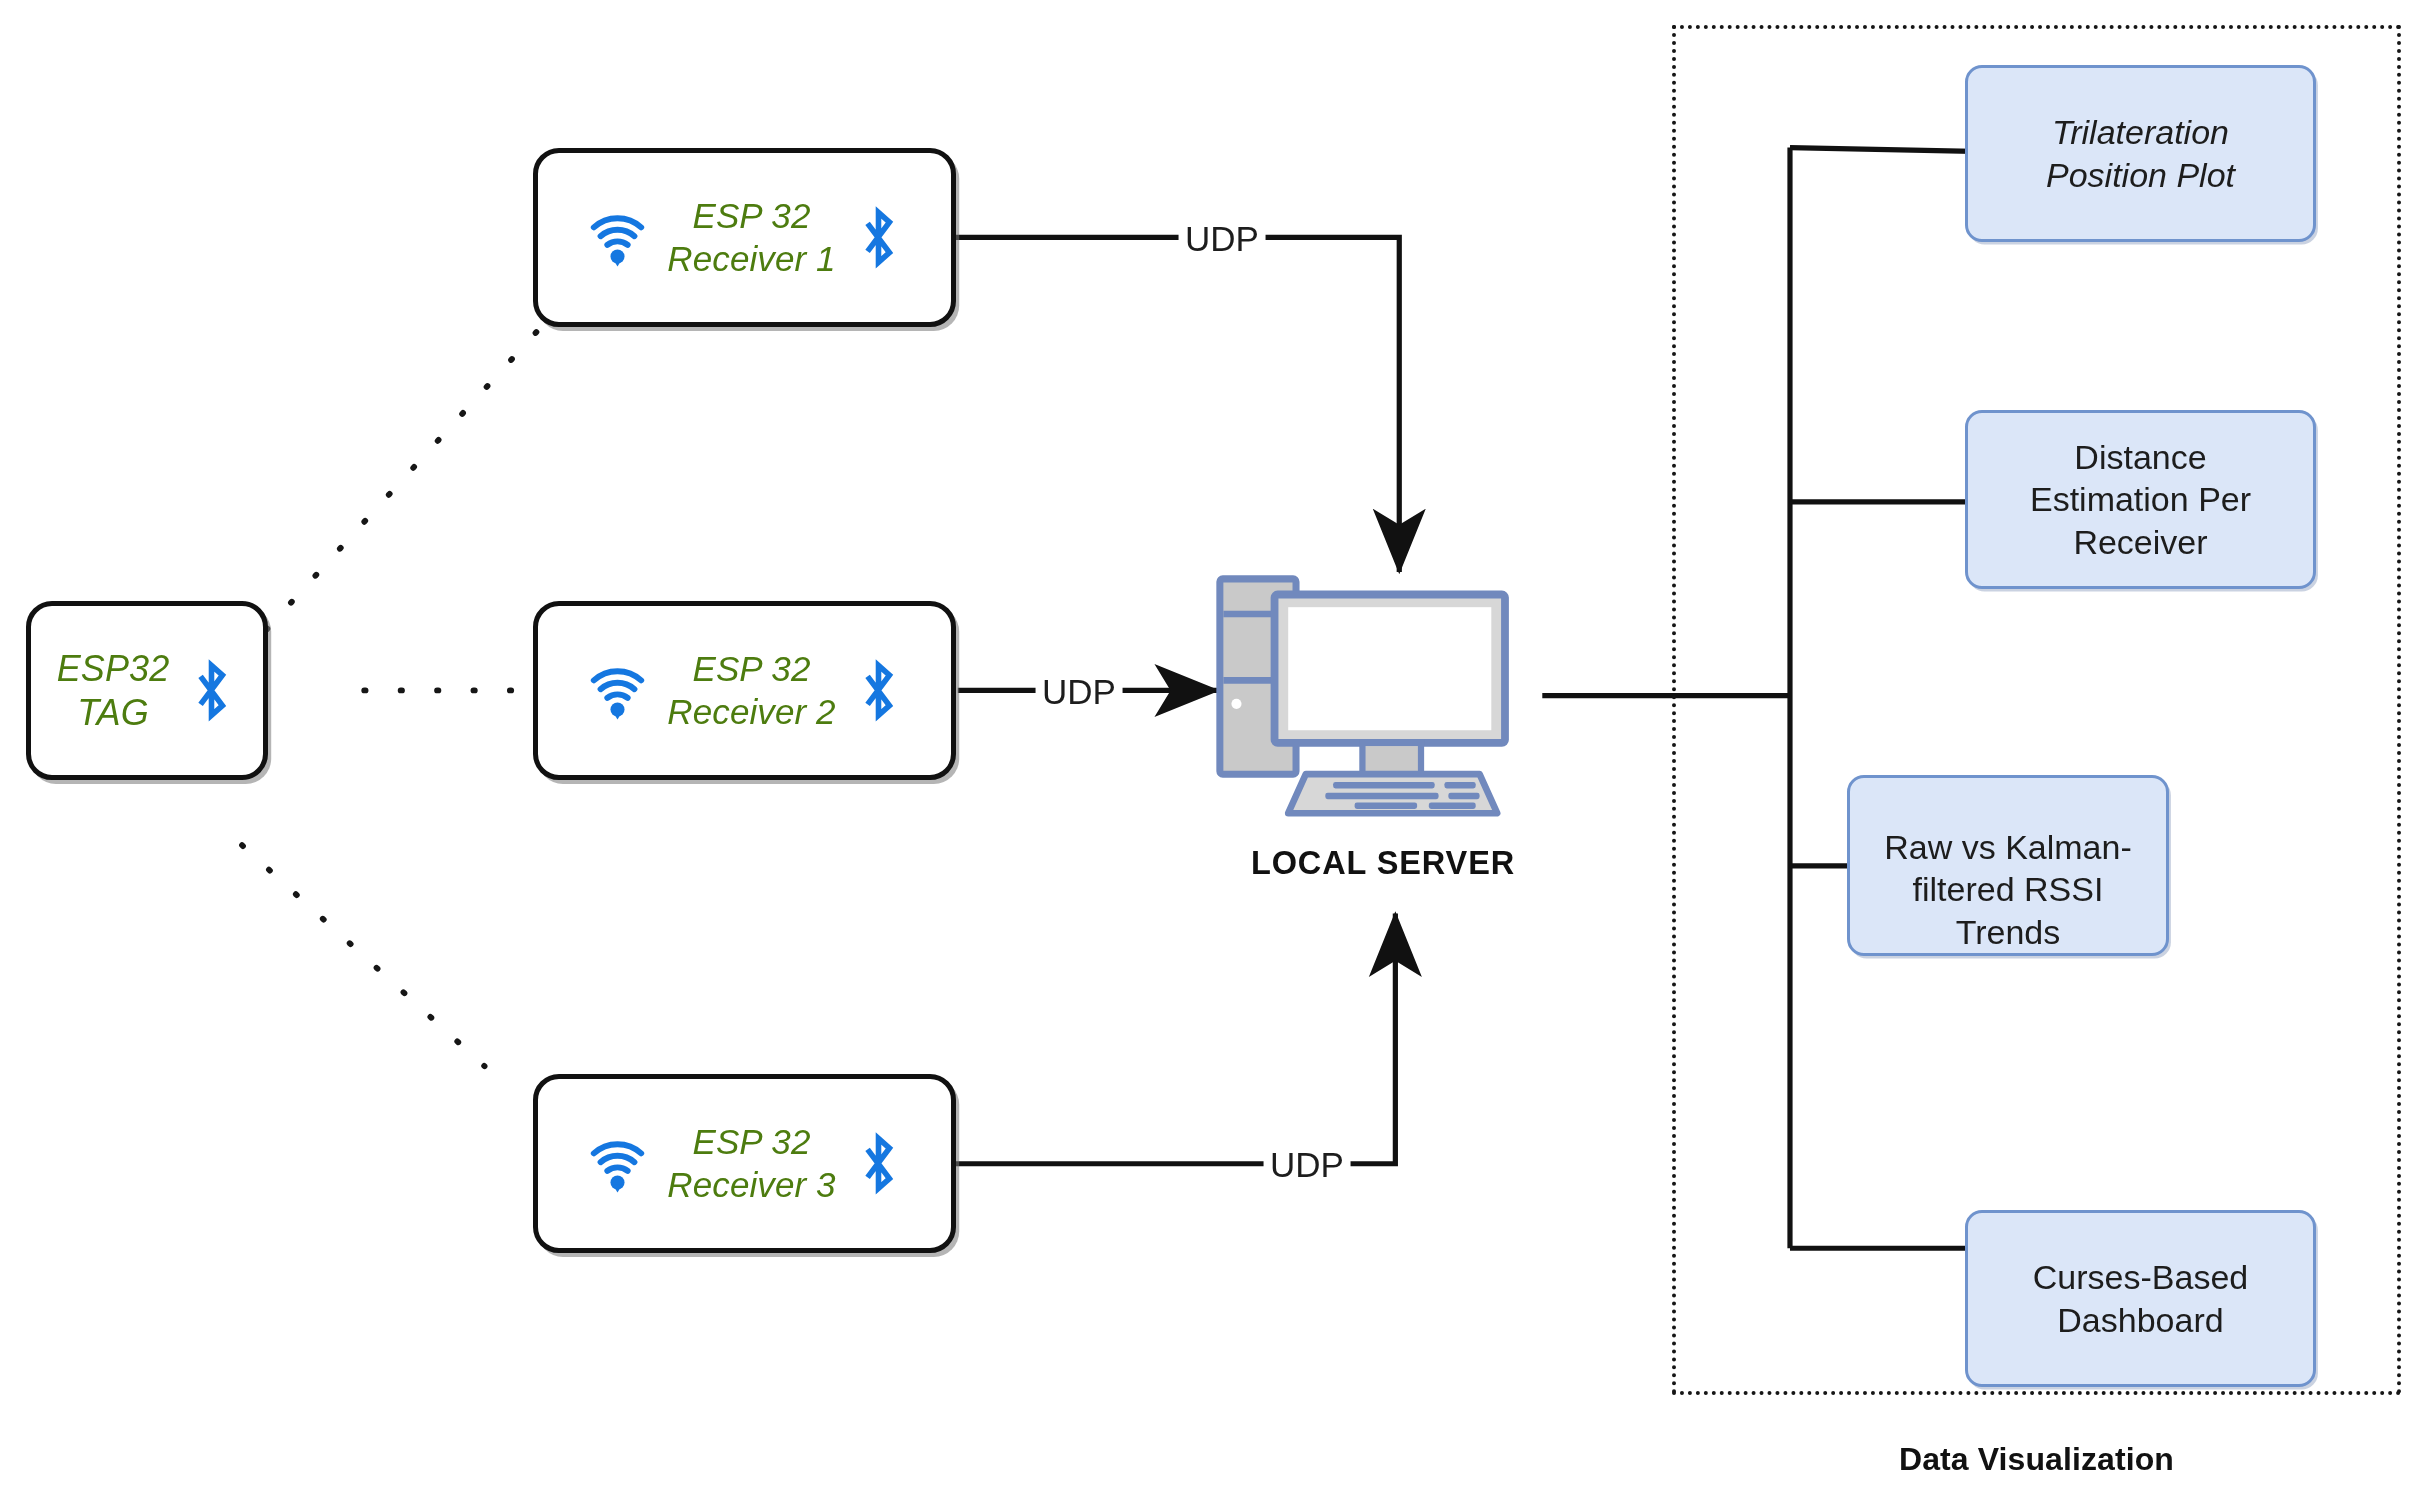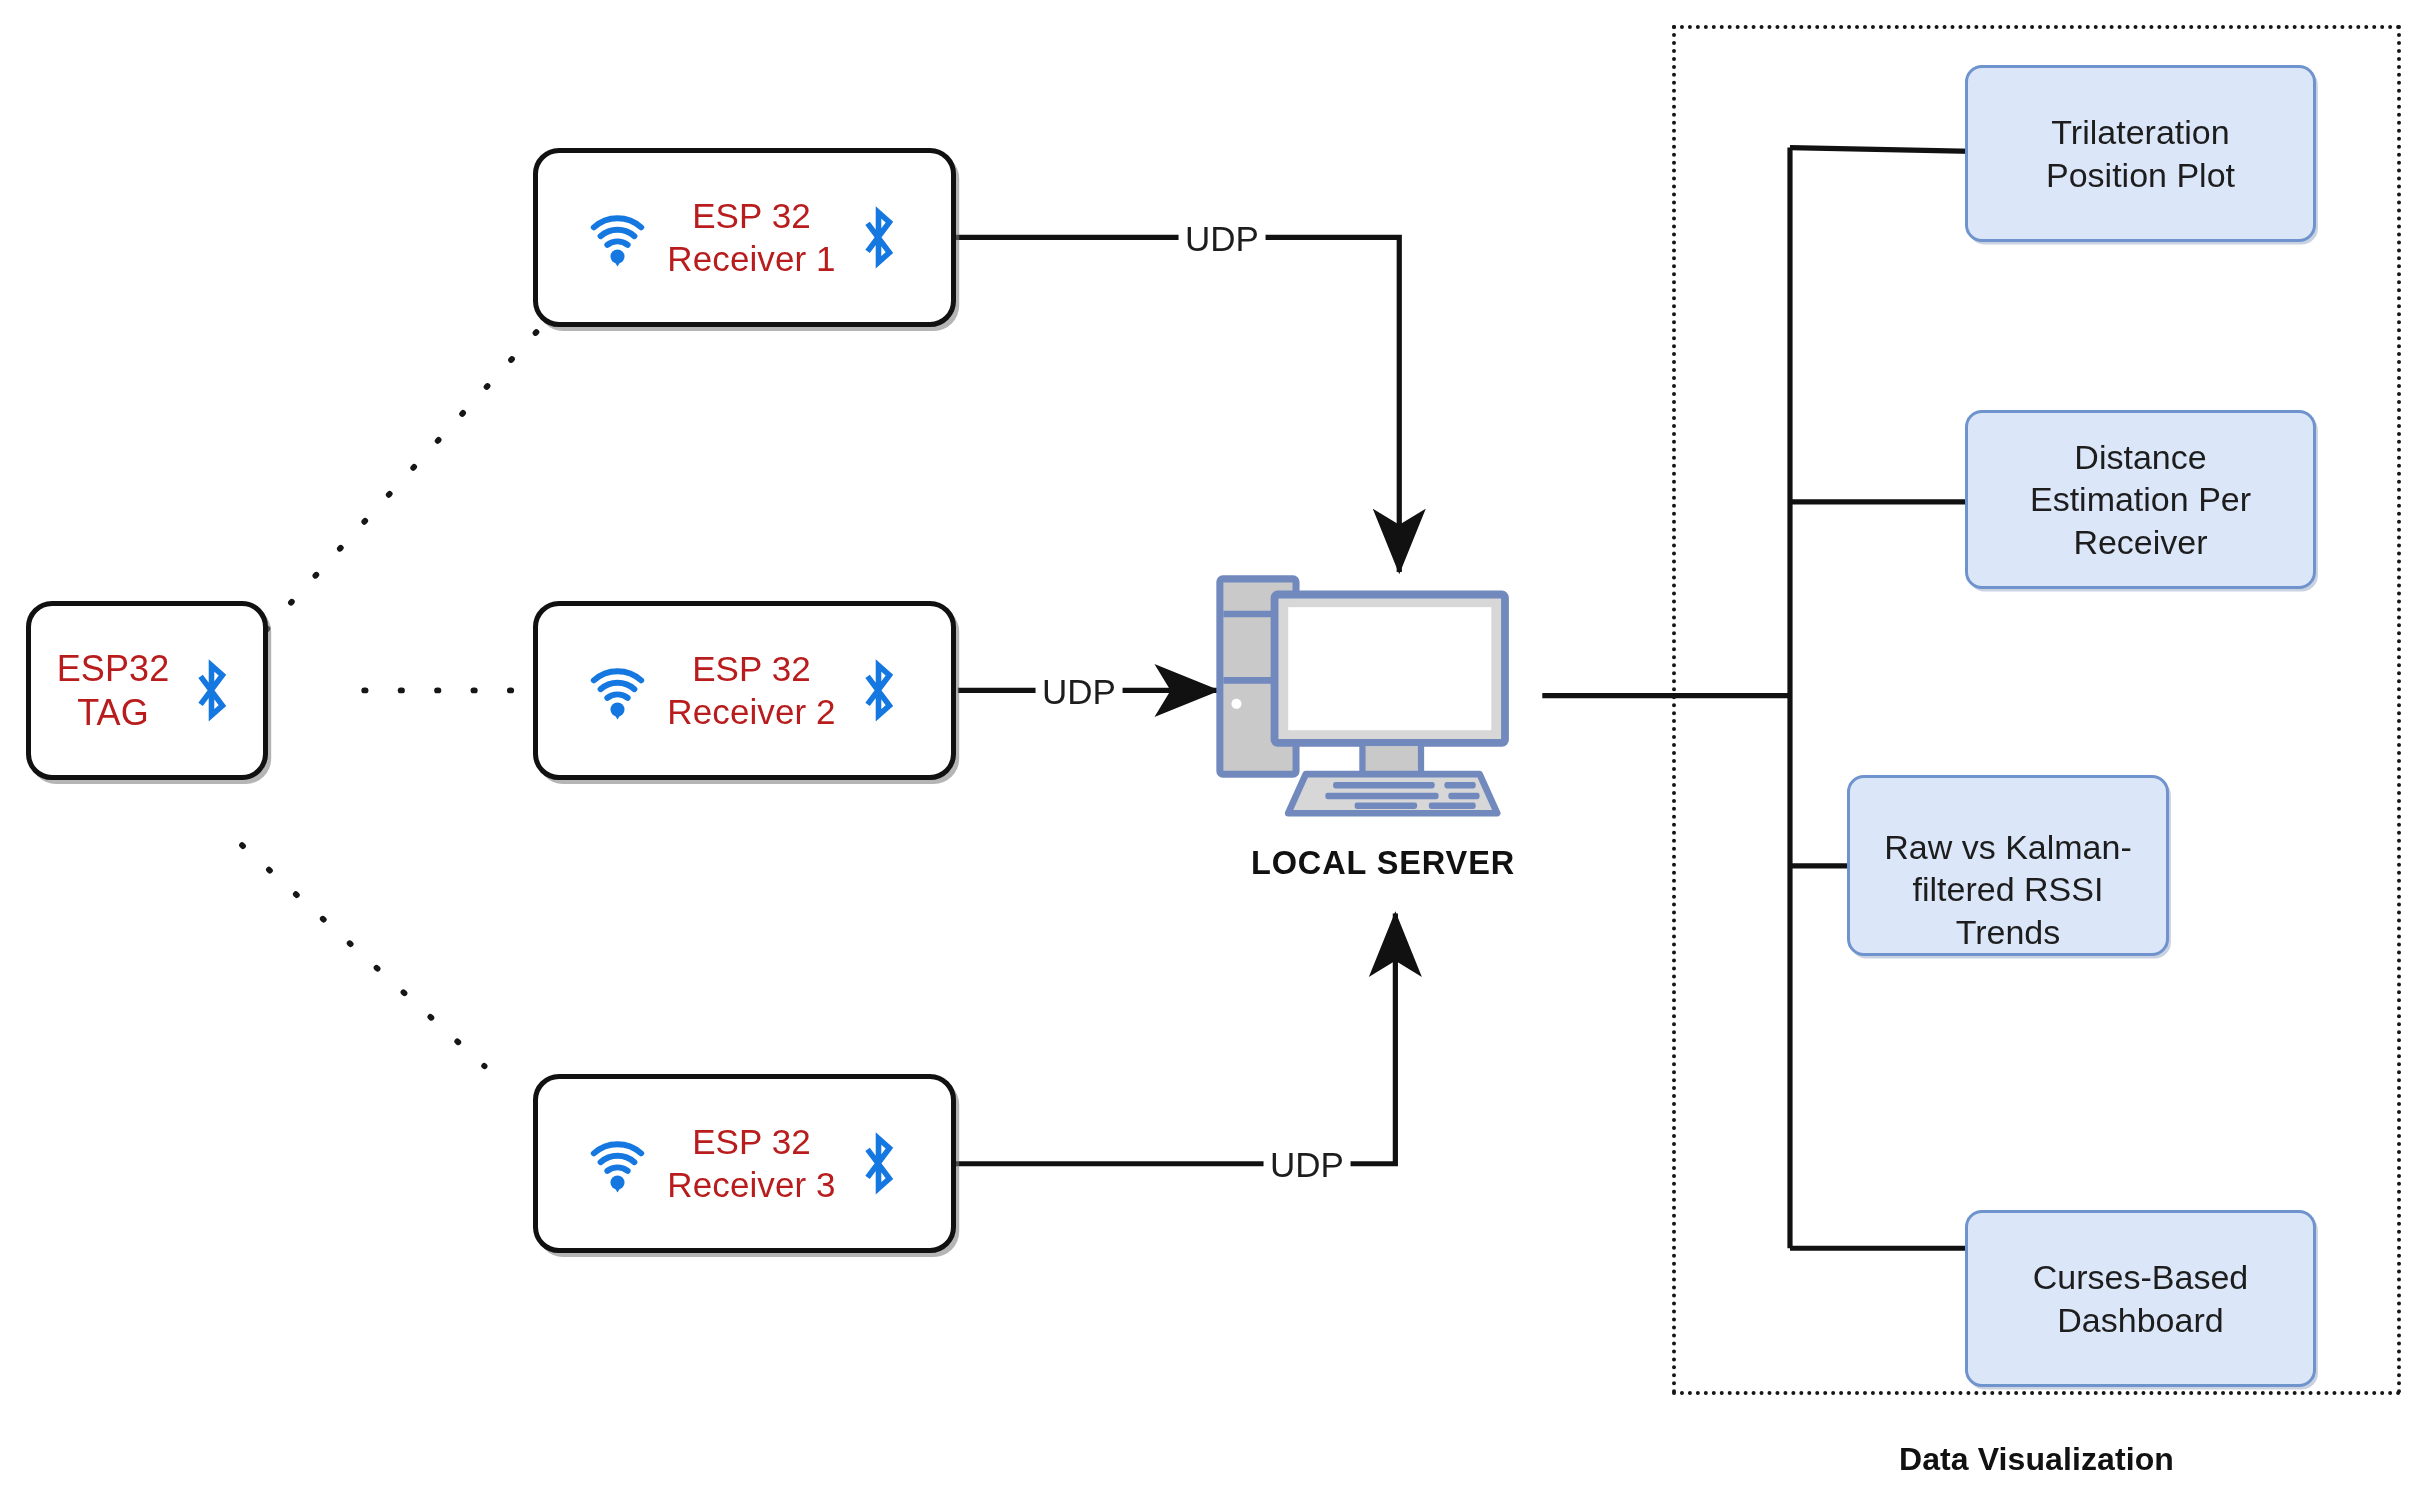--- a/index.html
+++ b/index.html
@@ -17,22 +17,22 @@
     background:#ffffff;
     border:5.9px solid #111111;
     border-radius:26px;
     display:flex;align-items:center;justify-content:center;
     box-shadow:3.9px 4.6px 0 -0.7px rgba(120,120,120,.55);
   }
   .devbox .inner{
     display:flex;align-items:center;justify-content:center;gap:17px;
   }
   .devlabel{
-    font-size:35px;line-height:1.22;color:#b91c1c;text-align:center;
-    white-space:pre-line;letter-spacing:0.1px;
+    font-size:35px;line-height:1.22;color:#4d7c0f;text-align:center;
+    white-space:pre-line;letter-spacing:0.1px;font-style:italic;
   }
   .tagbox .devlabel{font-size:36px;}
 
   
   .vizbox{
     position:absolute;box-sizing:border-box;
     background:#dbe6f8;
     border:3.3px solid #6f93cd;
     border-radius:17px;
     display:flex;align-items:center;justify-content:center;
@@ -217,21 +217,21 @@
         <rect x="120" y="113.5" width="16" height="3.3" rx="1.2"></rect>
         <rect x="72" y="118.5" width="32" height="3.3" rx="1.2"></rect>
         <rect x="110" y="118.5" width="24" height="3.3" rx="1.2"></rect>
       </g>
     </svg>
   </div>
   <div class="servercaption" style="left:1383px;top:845px;">LOCAL SERVER</div>
 
   <div class="dotgroup" style="left:1672px;top:25px;width:729px;height:1370px;"></div>
 
-  <div class="vizbox" style="left:1965px;top:65px;width:351px;height:177px;">
+  <div class="vizbox" style="left:1965px;top:65px;width:351px;height:177px;font-style:italic;">
     <span class="vizlabel">Trilateration
 Position Plot</span>
   </div>
 
   <div class="vizbox" style="left:1965px;top:410px;width:351px;height:179px;">
     <span class="vizlabel">Distance
 Estimation Per
 Receiver</span>
   </div>
 

